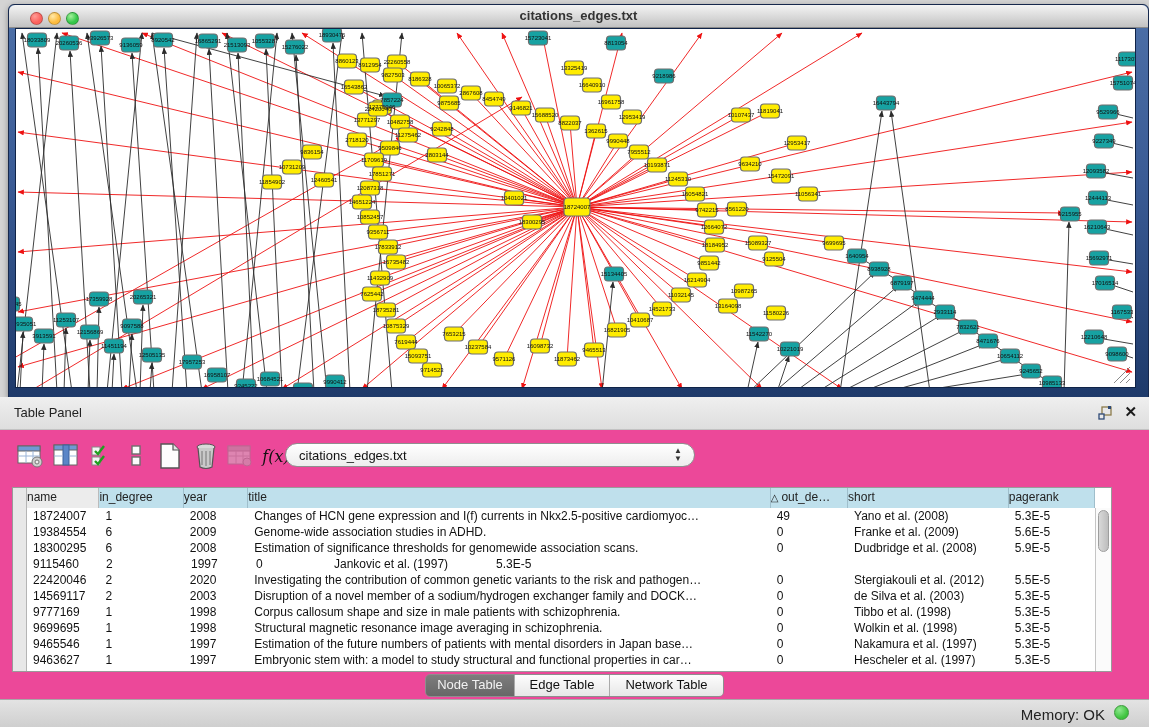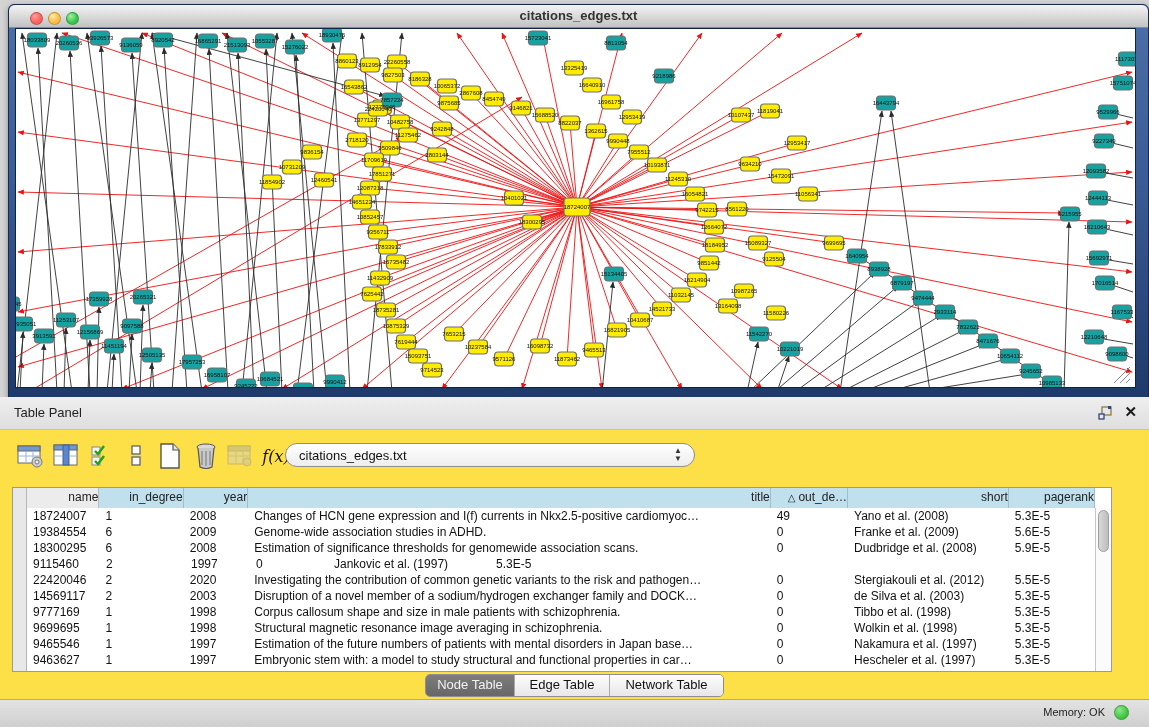--- a/index.html
+++ b/index.html
@@ -15,59 +15,59 @@
     border-bottom:1px solid #8a8a8a;border-radius:6px 6px 0 0;}
   .tl{position:absolute;top:7px;width:13px;height:13px;border-radius:50%;border:1px solid rgba(0,0,0,.25);box-sizing:border-box;}
   .tl.red{left:21px;background:radial-gradient(circle at 35% 30%,#ff9c96,#fc615d 60%);}
   .tl.yellow{left:39px;background:radial-gradient(circle at 35% 30%,#ffe9a8,#fdbc40 60%);}
   .tl.green{left:57px;background:radial-gradient(circle at 35% 30%,#a4f29b,#34c749 60%);}
   .win-title{position:absolute;left:0;right:0;top:3px;text-align:center;font-size:13px;font-weight:bold;color:#333;}
   .canvas-wrap{position:absolute;left:6px;top:23px;width:1119px;height:358px;background:#fff;border:1px solid #0f2347;box-sizing:content-box;overflow:hidden;}
   .canvas-wrap svg{display:block;}
 
   
-  .table-panel{position:absolute;left:0;top:397px;right:0;bottom:0;background:#fde047;}
+  .table-panel{position:absolute;left:0;top:397px;right:0;bottom:0;background:#ec4899;}
   .panel-header{position:absolute;left:0;top:0;right:0;height:32px;
      background:linear-gradient(180deg,#efefef,#dedede);border-bottom:1px solid #c2c2c2;}
   .panel-title{position:absolute;left:14px;top:8px;font-size:13px;color:#222;}
   .panel-float{position:absolute;right:36px;top:8px;width:16px;height:16px;cursor:pointer;}
   .panel-close{position:absolute;right:12px;top:6px;font-size:15px;font-weight:bold;color:#1a1a1a;cursor:pointer;}
 
   .toolbar{position:absolute;left:12px;top:40px;height:44px;right:12px;}
   .tb-btn{position:absolute;top:2px;width:32px;height:34px;border:none;background:transparent;padding:2px;cursor:pointer;}
   .tb-btn svg{display:block;margin:0 auto;}
   .fx{font-family:"DejaVu Serif",serif;font-style:italic;font-size:16px;color:#111;}
   .src-select{position:absolute;left:273px;top:6px;width:410px;height:24px;border:1px solid #8f8f8f;border-radius:12px;
      background:linear-gradient(180deg,#ffffff,#ededed);font-size:13px;color:#111;line-height:23px;padding-left:13px;box-sizing:border-box;cursor:pointer;}
   .src-caret{position:absolute;right:12px;top:3px;font-size:8px;color:#333;line-height:8px;text-align:center;}
 
   .grid{position:absolute;left:12px;top:90px;width:1098px;height:183px;background:#fff;border:1px solid #9a9a9a;box-sizing:content-box;}
   .grid-gutter{position:absolute;left:0;top:0;bottom:0;width:13px;background:#e8e8e8;border-right:1px solid #b5b5b5;}
   .grid-head{position:absolute;left:14px;top:0;right:16px;height:20px;display:flex;border-bottom:1px solid #8d8d8d;}
   .hcell{box-sizing:border-box;border-right:1px solid #9fbecb;background:#bfe0ec;
-     font-size:12px;color:#222;text-align:right;line-height:19px;overflow:hidden;white-space:nowrap;}
+     font-size:12px;color:#222;text-align:left;line-height:19px;overflow:hidden;white-space:nowrap;}
   .hcell.plain{background:#ececec;border-right:1px solid #bbb;}
   .hcell .sort{font-size:10px;margin-right:3px;}
   .grid-body{position:absolute;left:14px;top:20px;right:16px;bottom:0;overflow:hidden;background:#fff;}
   .grow{display:flex;height:16px;}
   .gcell{box-sizing:border-box;padding:1px 0 0 6px;font-size:12px;color:#111;white-space:nowrap;overflow:hidden;}
   .vscroll{position:absolute;right:0;top:20px;bottom:0;width:16px;background:#fbfbfb;border-left:1px solid #c5c5c5;box-sizing:border-box;}
   .vthumb{position:absolute;left:2px;right:2px;top:2px;height:40px;border-radius:6px;
      background:linear-gradient(90deg,#d9d9d9,#bdbdbd);border:1px solid #9e9e9e;}
 
   .tabbar{position:absolute;left:0;right:0;top:275px;height:34px;text-align:center;}
   .tabset{display:inline-flex;border:1px solid #8e8e8e;border-radius:5px;overflow:hidden;height:21px;margin-top:2px;}
   .tab{font-size:13px;line-height:20px;padding:0;background:linear-gradient(180deg,#fdfdfd,#e7e7e7);color:#111;
        border-right:1px solid #aaa;cursor:pointer;}
   .tab:last-child{border-right:none;}
   .tab.sel{background:linear-gradient(180deg,#7d7d7d,#676767);color:#f2f2f2;}
 
   .statusbar{position:absolute;left:0;right:0;bottom:0;height:27px;
      background:linear-gradient(180deg,#e3e3e3,#cfcfcf);border-top:1px solid #a8a8a8;}
-  .mem-label{position:absolute;right:44px;top:6px;font-size:11px;color:#222;}
+  .mem-label{position:absolute;right:44px;top:6px;font-size:15px;color:#222;}
   .mem-dot{position:absolute;right:20px;top:5px;width:15px;height:15px;border-radius:50%;
      background:radial-gradient(circle at 35% 30%,#8ee88e,#3fc43f 65%);border:1px solid #3a9a3a;box-sizing:border-box;}
 </style>
 </head>
 <body>
 
 <div class="net-window">
   <div class="titlebar">
     <span class="tl red"></span>
     <span class="tl yellow"></span>

